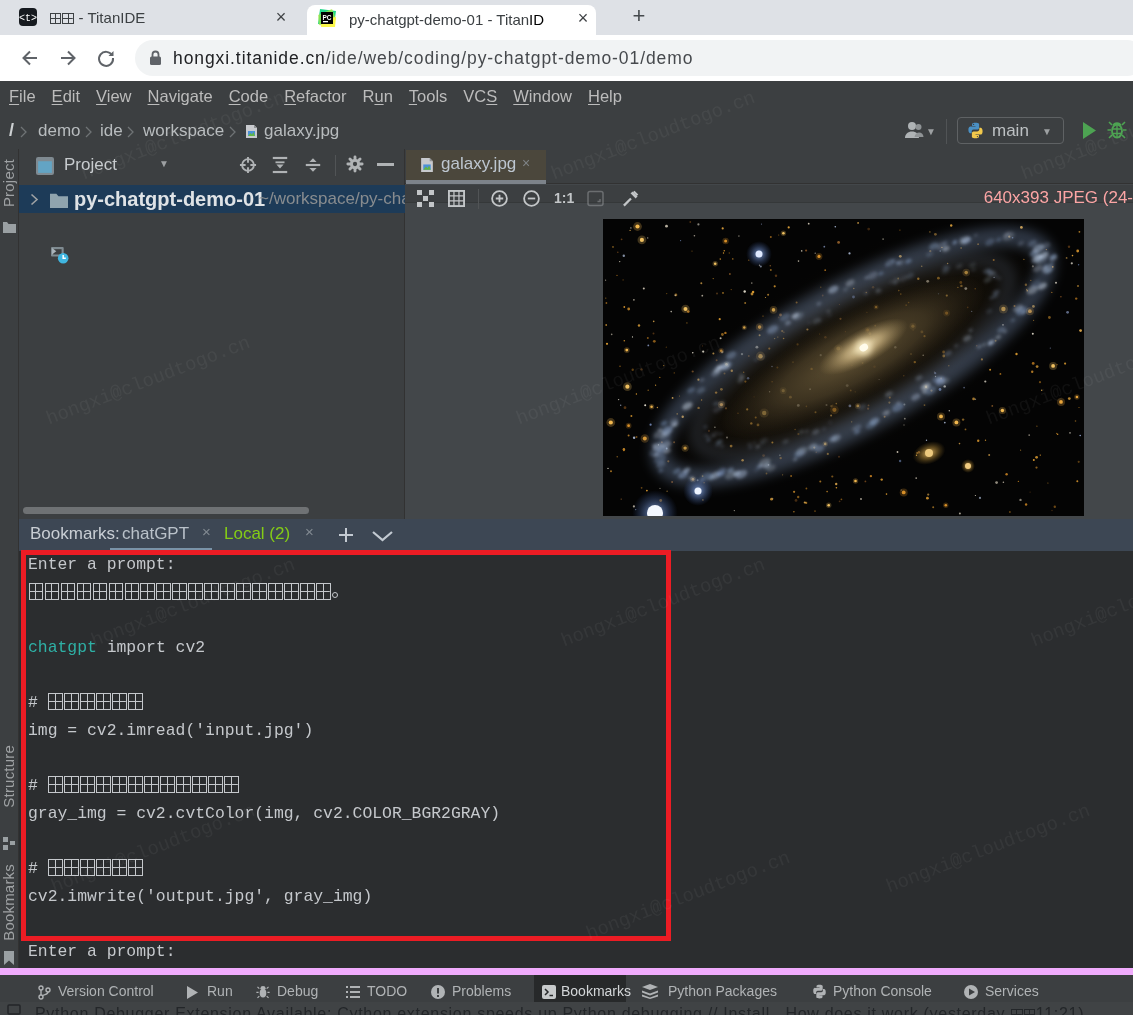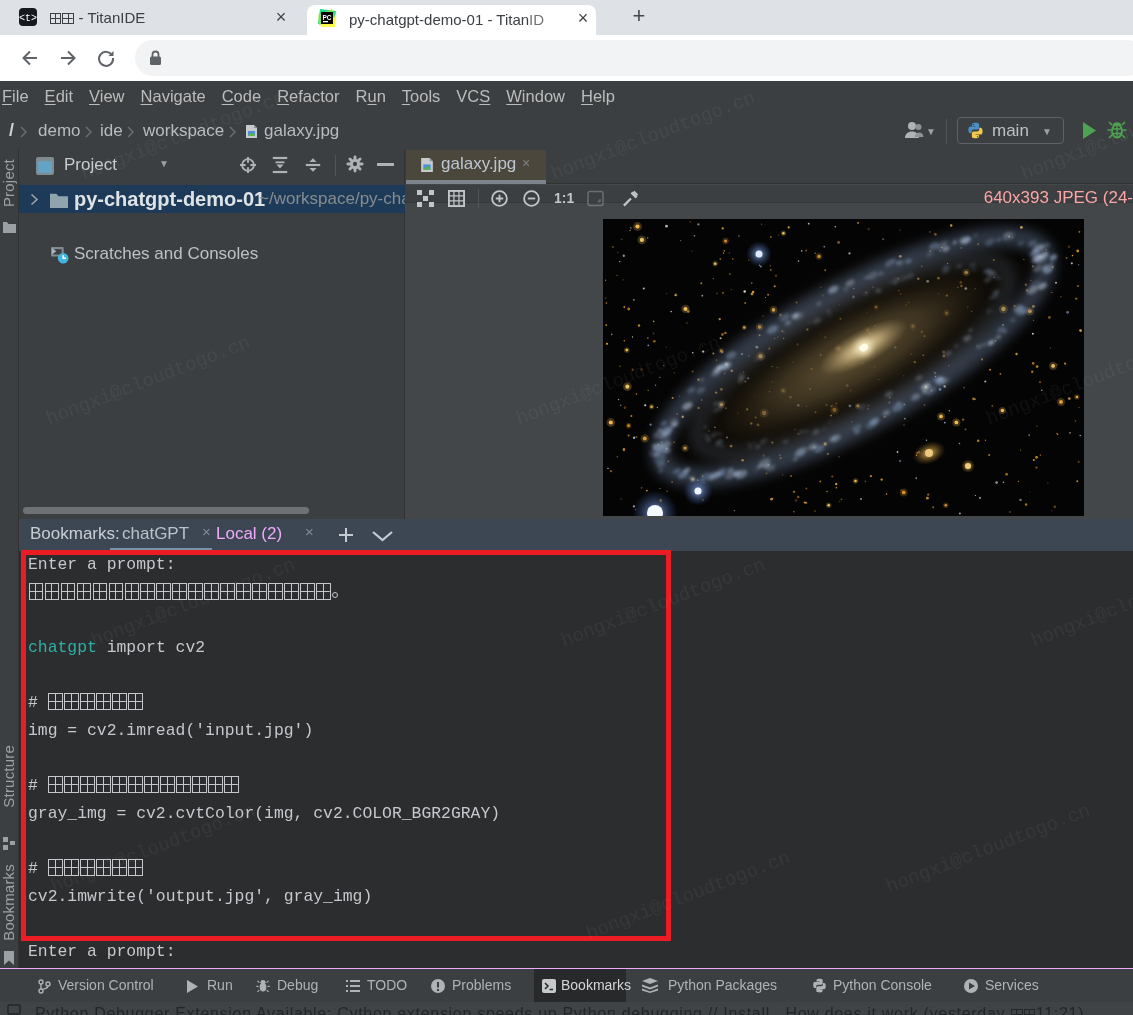--- a/index.html
+++ b/index.html
@@ -43,21 +43,21 @@
 #edbar{position:absolute;left:0;top:36px;width:728px;height:18px;background:#3c3f41;border-bottom:1px solid #353839}
 .ebicon{position:absolute;top:5px;width:17px;height:17px;color:#b3b6b8}
 #galaxy{position:absolute;left:198px;top:70px;width:481px;height:297px}
 
 #termhead{left:19px;top:519px;width:1114px;height:32px;background:#3d4754;color:#c9ced4;font-size:17px}
 #termbody{left:19px;top:551px;width:1114px;height:417px;background:#2b2d2f}
 #redbox{left:21px;top:550px;width:650px;height:391px;border:5px solid #ec1c24}
 #termtext{left:28px;top:551px;font-family:"Liberation Mono",monospace;font-size:16.4px;line-height:27.65px;color:#c5c8cc;white-space:pre}
 .kw{color:#2eb0a5}
 
-#status{left:0;top:968px;width:1133px;height:34px;background:#3c3f41;border-top:1px solid #f0abfc;color:#b0b3b5;font-size:14px}
+#status{left:0;top:968px;width:1133px;height:34px;background:#3c3f41;border-top:7px solid #f0abfc;color:#b0b3b5;font-size:14px}
 .sbitem{position:absolute;top:0;height:33px;line-height:33px;white-space:nowrap}
 #bottomrow{left:0;top:1002px;width:1133px;height:13px;background:#404345;color:#232629;font-size:16px;overflow:hidden}
 
 #wm{left:0;top:0;width:1133px;height:1015px;pointer-events:none;overflow:hidden}
 .w{position:absolute;font-family:"Liberation Mono",monospace;font-size:19px;color:rgba(255,255,255,0.05);transform:rotate(-21deg);white-space:nowrap}
 </style></head>
 <body>
 
 <div class="abs" id="tabstrip">
   <div class="abs" id="tab1">
@@ -77,21 +77,21 @@
             <stop offset="1" stop-color="#fcf84a"></stop>
           </linearGradient>
         </defs>
       <polygon points="2,0 18,2 16,16 0,15" fill="#21d789"></polygon>
         <polygon points="0,6 14,0 18,10 12,18 1,16" fill="#a7e541" opacity=".7"></polygon>
         <polygon points="4,10 18,8 17,18 3,18" fill="#fcf84a"></polygon>
         <rect x="3" y="3" width="12" height="12" fill="#010101"></rect>
       <text x="9" y="10.5" font-family="Liberation Sans,sans-serif" font-weight="bold" font-size="6.5" fill="#fff" text-anchor="middle">PC</text>
         <rect x="5" y="12" width="5" height="1.3" fill="#fff"></rect>
       </svg>
-    <div class="abs tabtitle" style="left:42px;top:0;width:220px;line-height:29px">py-chatgpt-demo-01 - Titan<span style="color:#737373">ID</span></div>
+    <div class="abs tabtitle" style="left:42px;top:0;width:220px;line-height:29px">py-chatgpt-demo-01 - Titan<span style="color:#000000">ID</span></div>
     <div class="abs tabx" style="left:267px;top:5px">×</div>
   </div>
   <div class="abs" style="left:630px;top:7px;width:18px;height:18px;color:#45494d;font-size:22px;line-height:18px;text-align:center;font-weight:300">+</div>
 </div>
 
 <div class="abs" id="addr">
   <svg class="abs" style="left:20px;top:13px" width="20" height="20" viewBox="0 0 20 20">
       <path d="M17 10H4.5M10 3.5L3.5 10l6.5 6.5" stroke="#5f6368" stroke-width="2" fill="none"></path>
     </svg>
   <svg class="abs" style="left:58px;top:13px" width="20" height="20" viewBox="0 0 20 20">
@@ -99,23 +99,24 @@
     </svg>
   <svg class="abs" style="left:96px;top:13px" width="20" height="20" viewBox="0 0 20 20">
       <path d="M16.2 7.5A7 7 0 1 0 17 10" stroke="#5f6368" stroke-width="2" fill="none"></path>
       <path d="M17.5 3v5h-5z" fill="#5f6368"></path>
     </svg>
   <div class="abs" id="omni"></div>
   <svg class="abs" style="left:149px;top:15px" width="13" height="16" viewBox="0 0 13 16">
       <rect x="1" y="6.5" width="11" height="8.5" rx="1.5" fill="#5f6368"></rect>
       <path d="M3.5 7V4.5a3 3 0 0 1 6 0V7" stroke="#5f6368" stroke-width="1.8" fill="none"></path>
     </svg>
+  <div class="abs" id="url">hongxi.titanide.cn<span style="color:#46494d">/ide/web/coding/py-chatgpt-demo-01/demo</span></div>
 </div>
 
-<div class="abs" id="menubar"><span style="padding-left:2px"><u>F</u>ile</span><span><u>E</u>dit</span><span><u>V</u>iew</span><span><u>N</u>avigate</span><span><u>C</u>ode</span><span><u>R</u>efactor</span><span>R<u>u</u>n</span><span><u>T</u>ools</span><span>VC<u>S</u></span><span><u>W</u>indow</span><span><u>H</u>elp</span></div>
+<div class="abs" id="menubar"><span style="padding-left:9px"><u>F</u>ile</span><span><u>E</u>dit</span><span><u>V</u>iew</span><span><u>N</u>avigate</span><span><u>C</u>ode</span><span><u>R</u>efactor</span><span>R<u>u</u>n</span><span><u>T</u>ools</span><span>VC<u>S</u></span><span><u>W</u>indow</span><span><u>H</u>elp</span></div>
 
 <div class="abs" id="crumbs">
   <div class="abs" style="left:9px;top:5px;color:#cdd0d2;font-weight:bold;font-size:18px">/</div>
   <svg class="csep" style="left:20px">
       <path d="M1 1l5 5-5 5" stroke="#6f7375" stroke-width="1.3" fill="none"></path>
     </svg>
   <div class="abs" style="left:38px;top:6px">demo</div>
   <svg class="csep" style="left:85px">
       <path d="M1 1l5 5-5 5" stroke="#6f7375" stroke-width="1.3" fill="none"></path>
     </svg>
@@ -229,21 +230,20 @@
     <span style="position:absolute;left:240px;color:#888c8f">~/workspace/py-chatgpt</span>
   </div>
   <div class="trow" style="top:91px">
     <svg class="ticon" style="left:32px;top:6px" width="17" height="17" viewBox="0 0 17 17">
         <rect x="0" y="1" width="12" height="9" rx="1" fill="#7f8b91"></rect>
         <rect x="2" y="3" width="8" height="5" fill="#3c3f41"></rect>
         <path d="M1 2l4 3-4 3z" fill="#aab4ba"></path>
         <circle cx="11.5" cy="11.5" r="5" fill="#40b6e0"></circle>
         <path d="M11.5 8.5v3h2.5" stroke="#fff" stroke-width="1.4" fill="none"></path>
       </svg>
-    <span style="position:absolute;left:55px">Scratches and Consoles</span>
   </div>
   <div class="abs" style="left:4px;top:358px;width:286px;height:7px;border-radius:4px;background:#6f7274"></div>
 </div>
 
 <div class="abs" id="editor">
   <div id="edtabs">
     <div id="galtab">
       <svg class="abs" style="left:13px;top:7px" width="16" height="16" viewBox="0 0 15 15">
           <path d="M2 1h8l3 3v10H2z" fill="#c8cace"></path>
           <path d="M10 1l3 3h-3z" fill="#8e9193"></path>
@@ -1090,21 +1090,21 @@
 <circle cx="365" cy="247" r="3" fill="#f0cb80"></circle>
 
   </svg>
 </div>
 
 <div class="abs" id="termhead">
   <div class="abs" style="left:11px;top:5px">Bookmarks:</div>
   <div class="abs" style="left:103px;top:5px;color:#bac2ca">chatGPT</div>
   <div class="abs" style="left:183px;top:4px;color:#828a92;font-size:15px">×</div>
   <div class="abs" style="left:91px;top:29px;width:102px;height:3px;background:#7a93a8"></div>
-  <div class="abs" style="left:197px;top:5px;color:#f0abfc">Local (2)</div>
+  <div class="abs" style="left:205px;top:5px;color:#84cc16">Local (2)</div>
   <div class="abs" style="left:286px;top:4px;color:#828a92;font-size:15px">×</div>
   <svg class="abs" style="left:319px;top:8px" width="16" height="16">
       <path d="M8 1v14M1 8h14" stroke="#c3cad2" stroke-width="2"></path>
     </svg>
   <svg class="abs" style="left:352px;top:11px" width="23" height="12">
       <path d="M2 2l9.5 8L21 2" stroke="#c3cad2" stroke-width="2.2" fill="none"></path>
     </svg>
 </div>
 <div class="abs" id="termbody"></div>
 <div class="abs" id="termtext">Enter a prompt:

